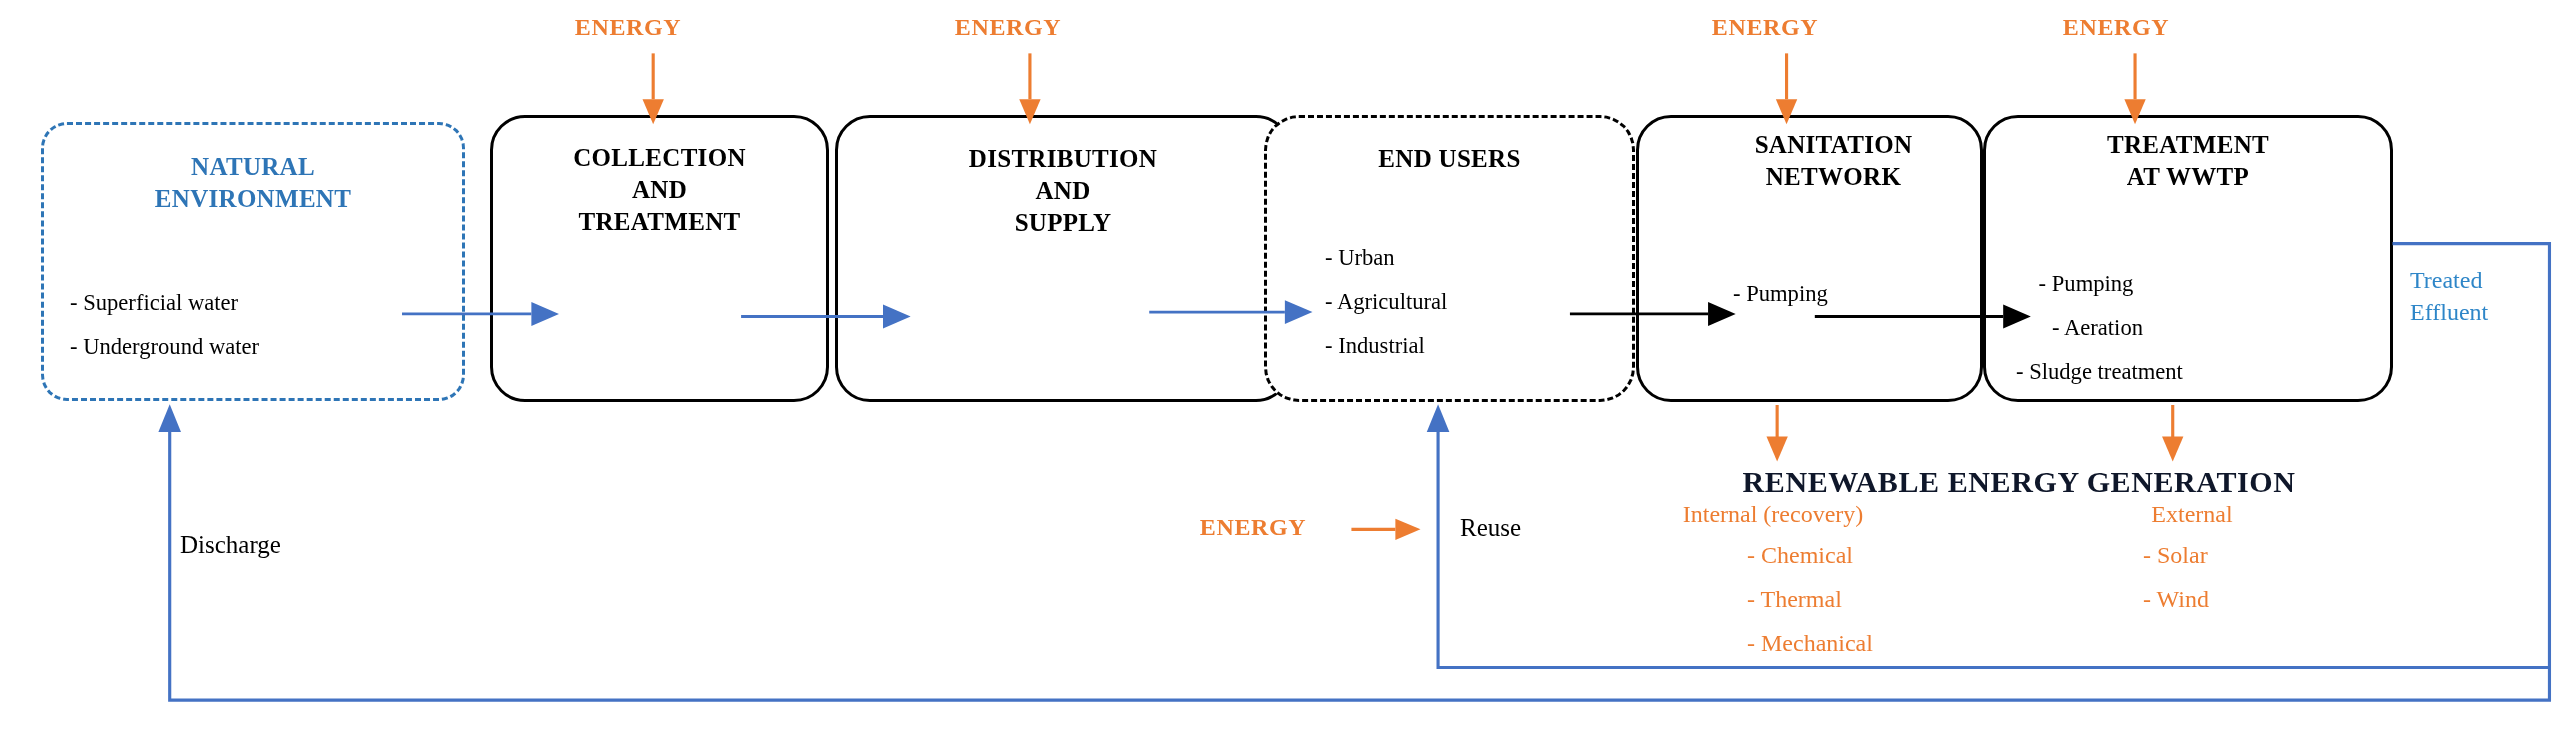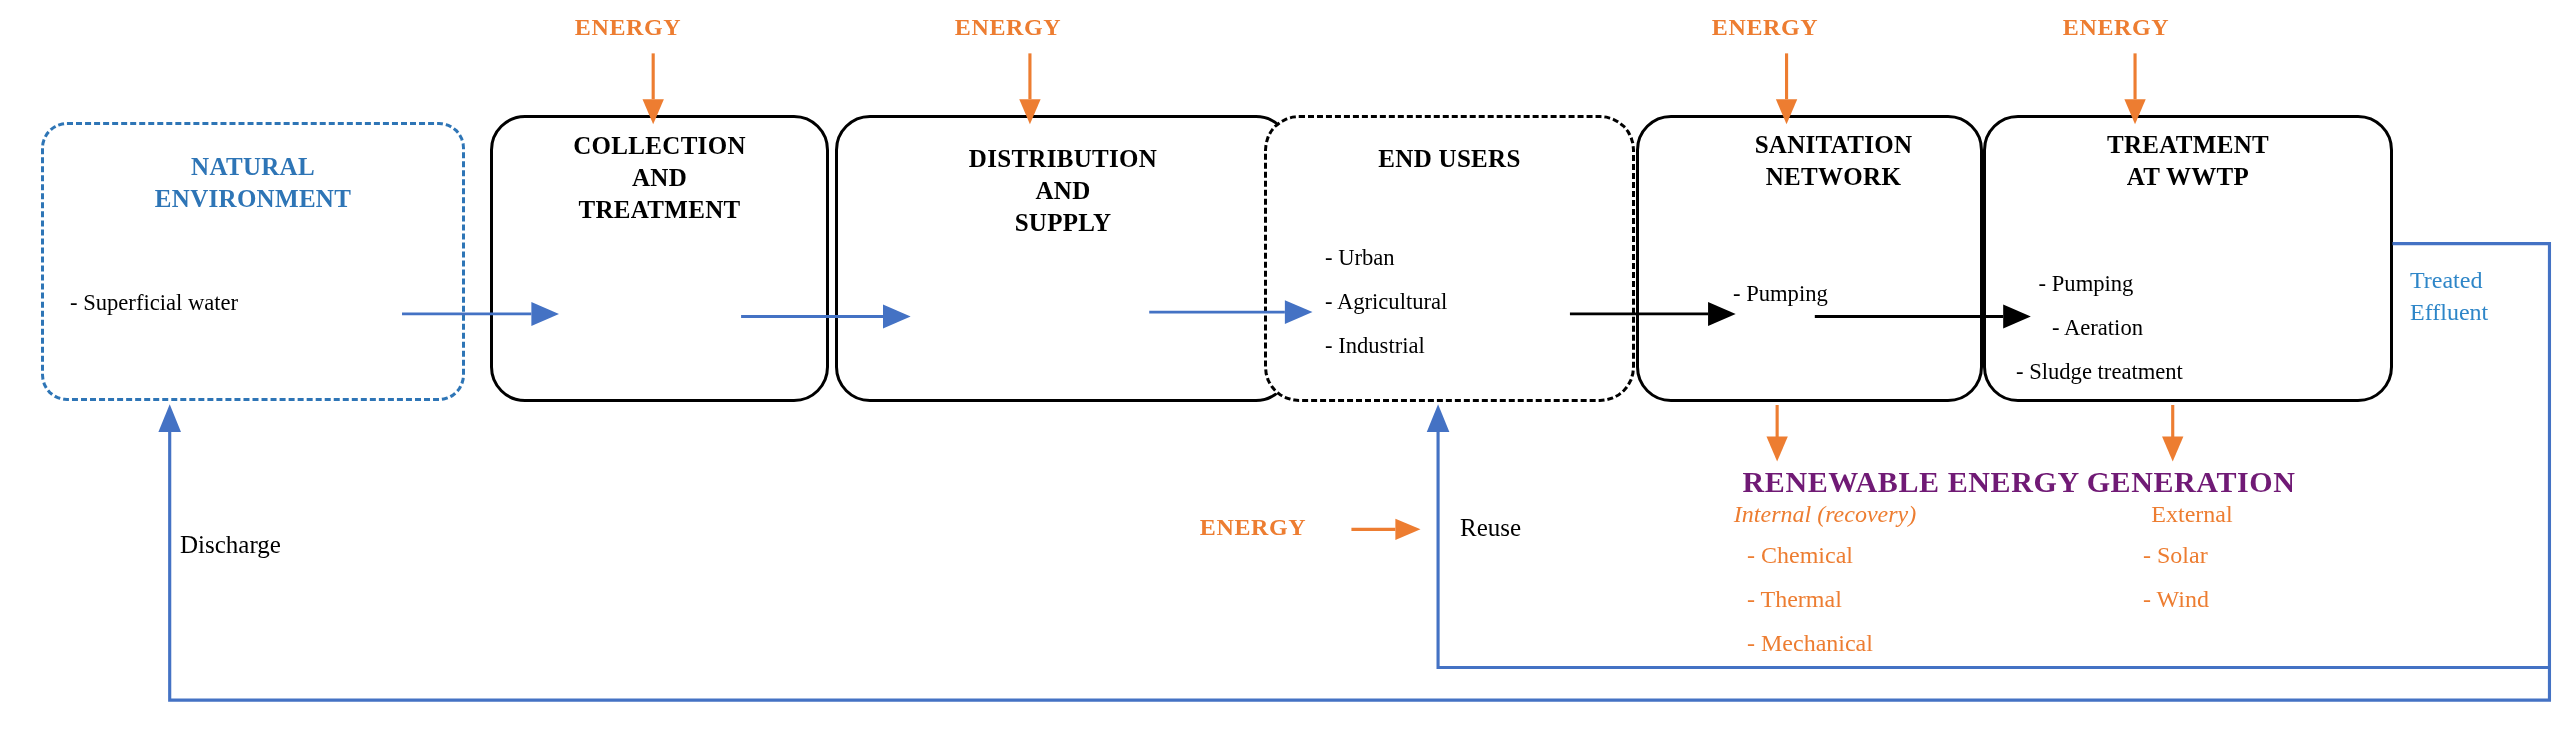--- a/index.html
+++ b/index.html
@@ -23,21 +23,21 @@
   .items{position:absolute;font-size:22.6px;color:#000;white-space:nowrap;}
   .items div{height:44px;line-height:44px;}
   
   .energy{
     position:absolute;color:#ED7D31;font-weight:bold;
     font-size:24px;letter-spacing:0.6px;transform:translateX(-50%);
     white-space:nowrap;
   }
   .plain-label{position:absolute;font-size:25px;color:#000;white-space:nowrap;}
   .ren-title{
-    position:absolute;color:#701a75;font-weight:bold;font-size:30px;
+    position:absolute;color:#0f172a;font-weight:bold;font-size:30px;
     letter-spacing:0.6px;text-align:right;white-space:nowrap;transform:translateX(-50%);
   }
   .ren-head{
     position:absolute;color:#ED7D31;font-size:24px;text-align:center;
     transform:translateX(-50%);white-space:nowrap;
   }
   .ren-items{position:absolute;color:#ED7D31;font-size:24px;white-space:nowrap;}
   .ren-items div{height:44px;line-height:44px;}
   .treated{
     position:absolute;color:#2E86C8;font-size:24px;line-height:1.35;white-space:nowrap;
@@ -50,25 +50,26 @@
 
 <div id="stage">
 
   <div class="node dash-blue" style="left:41px;top:122px;width:424px;height:279px;">
     <div class="box-title blue-text" style="margin-top:26px;">
       <div>NATURAL</div>
       <div>ENVIRONMENT</div>
     </div>
     <div class="items blue-text" style="left:26px;top:156px;">
       <div>- Superficial water</div>
+      <div>- Underground water</div>
     </div>
   </div>
 
   <div class="node solid-box" style="left:490px;top:115px;width:339px;height:287px;">
-    <div class="box-title" style="margin-top:12px;">
+    <div class="box-title" style="margin-top:24px;">
       <div>COLLECTION</div>
       <div>AND</div>
       <div>TREATMENT</div>
     </div>
   </div>
 
   <div class="node solid-box" style="left:835px;top:115px;width:456px;height:287px;">
     <div class="box-title" style="margin-top:25px;">
       <div>DISTRIBUTION</div>
       <div>AND</div>
@@ -181,21 +182,21 @@
   <div class="energy" style="left:1765px;top:14px;">ENERGY</div>
   <div class="energy" style="left:2116px;top:14px;">ENERGY</div>
 
   <div class="energy" style="left:1253px;top:514px;">ENERGY</div>
 
   <div class="plain-label" style="left:180px;top:531px;">Discharge</div>
   <div class="plain-label" style="left:1460px;top:514px;">Reuse</div>
   <div class="treated" style="left:2410px;top:264px;width:135px;white-space:normal;">Treated Effluent</div>
 
   <div class="ren-title" style="left:2019px;top:465px;">RENEWABLE ENERGY GENERATION</div>
-  <div class="ren-head" style="left:1825px;top:501px;font-style:italic;">Internal (recovery)</div>
+  <div class="ren-head" style="left:1773px;top:501px;">Internal (recovery)</div>
   <div class="ren-items" style="left:1747px;top:533px;">
     <div>- Chemical</div>
     <div>- Thermal</div>
     <div>- Mechanical</div>
   </div>
   <div class="ren-head" style="left:2192px;top:501px;">External</div>
   <div class="ren-items" style="left:2143px;top:533px;">
     <div>- Solar</div>
     <div>- Wind</div>
   </div>

